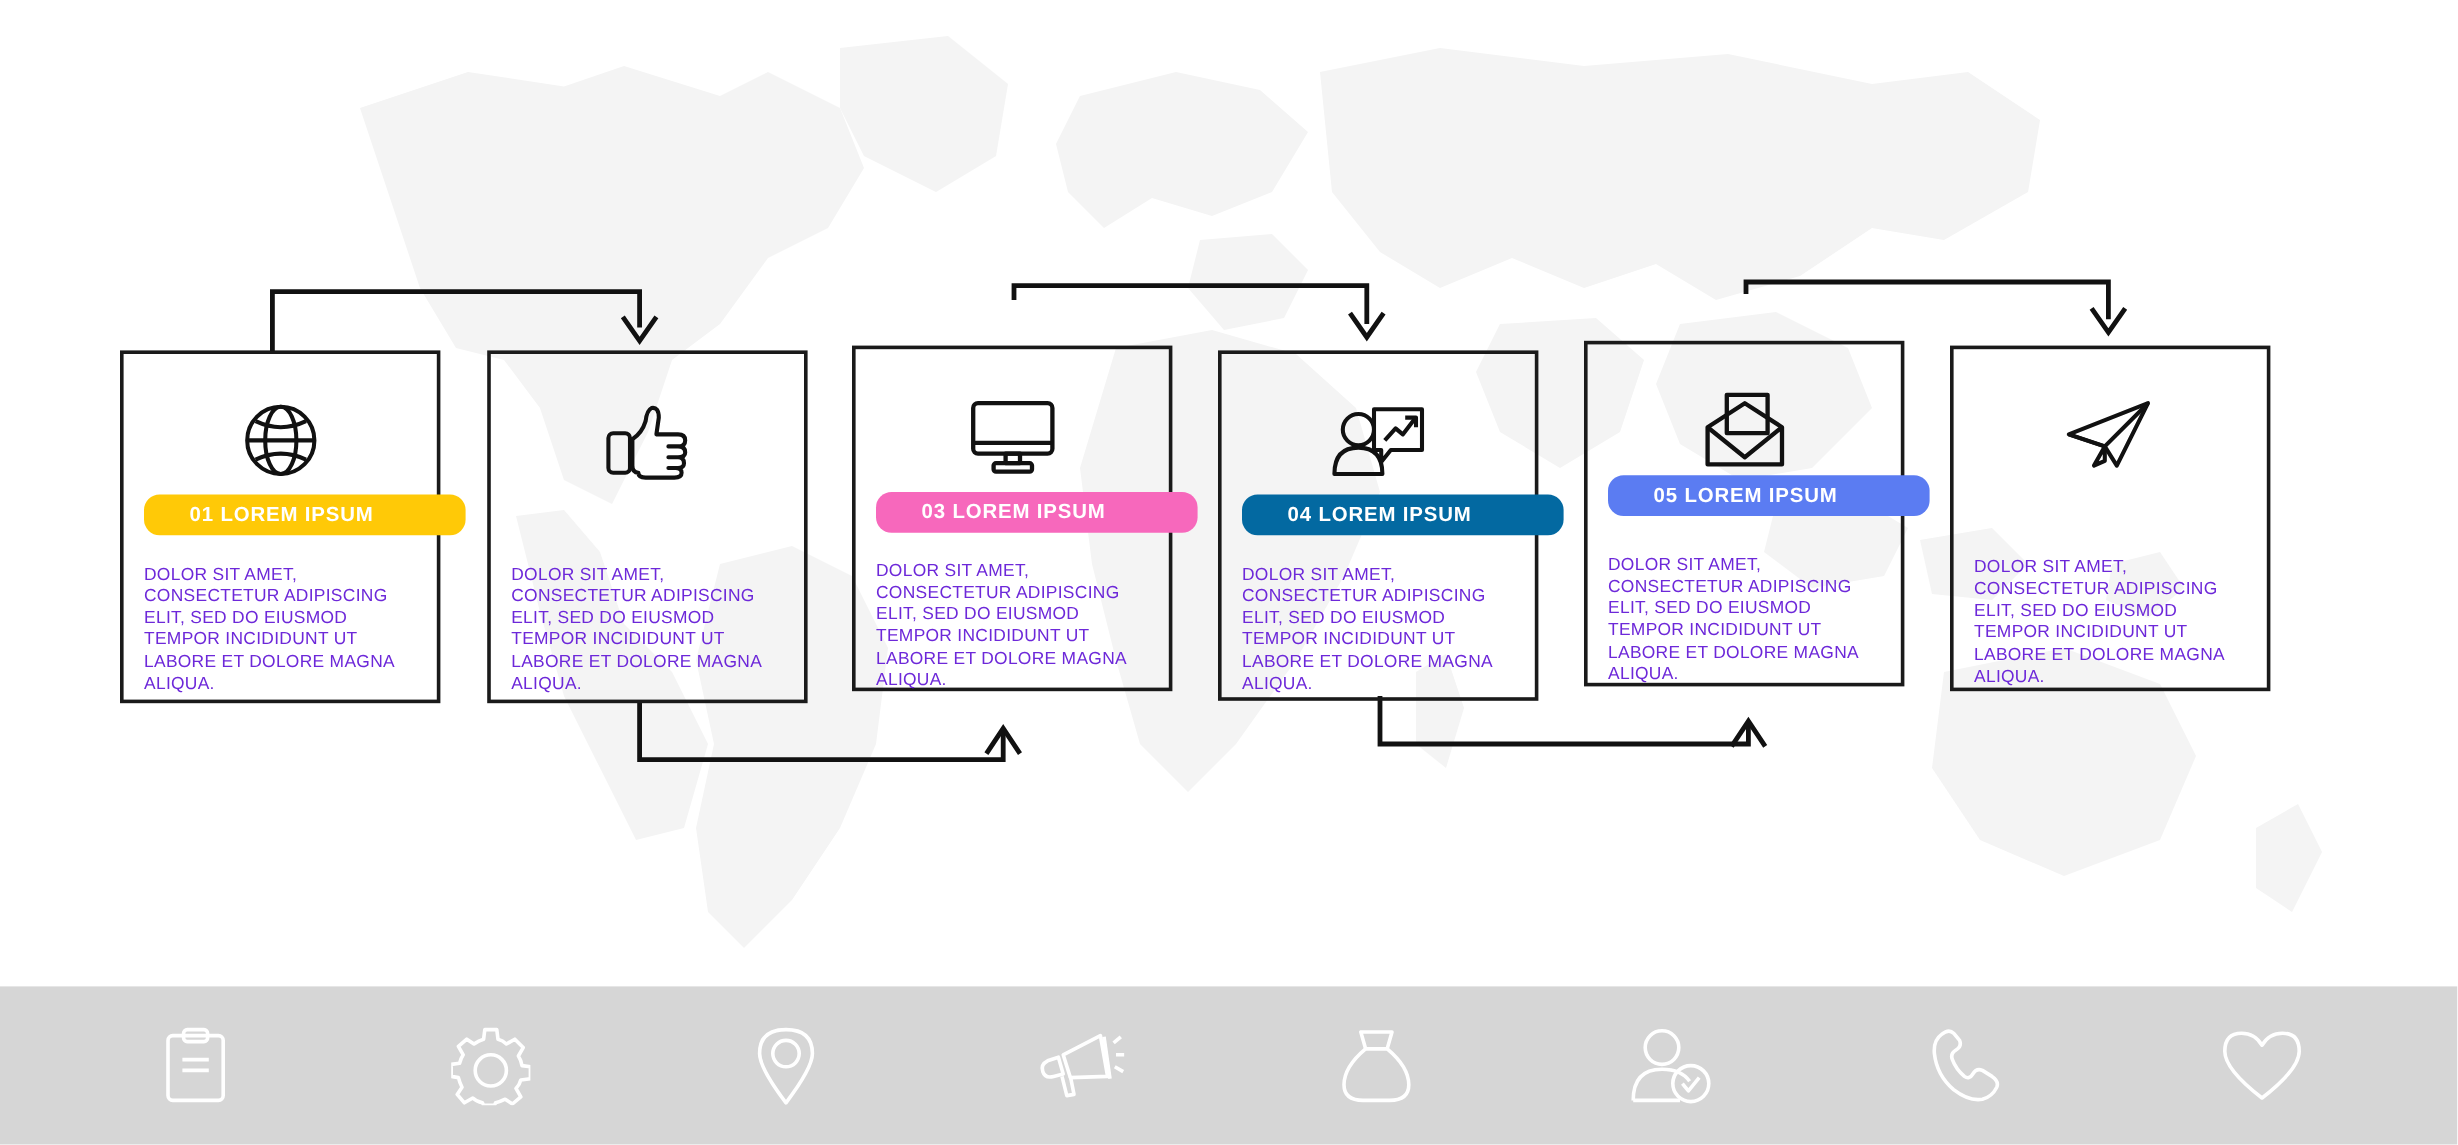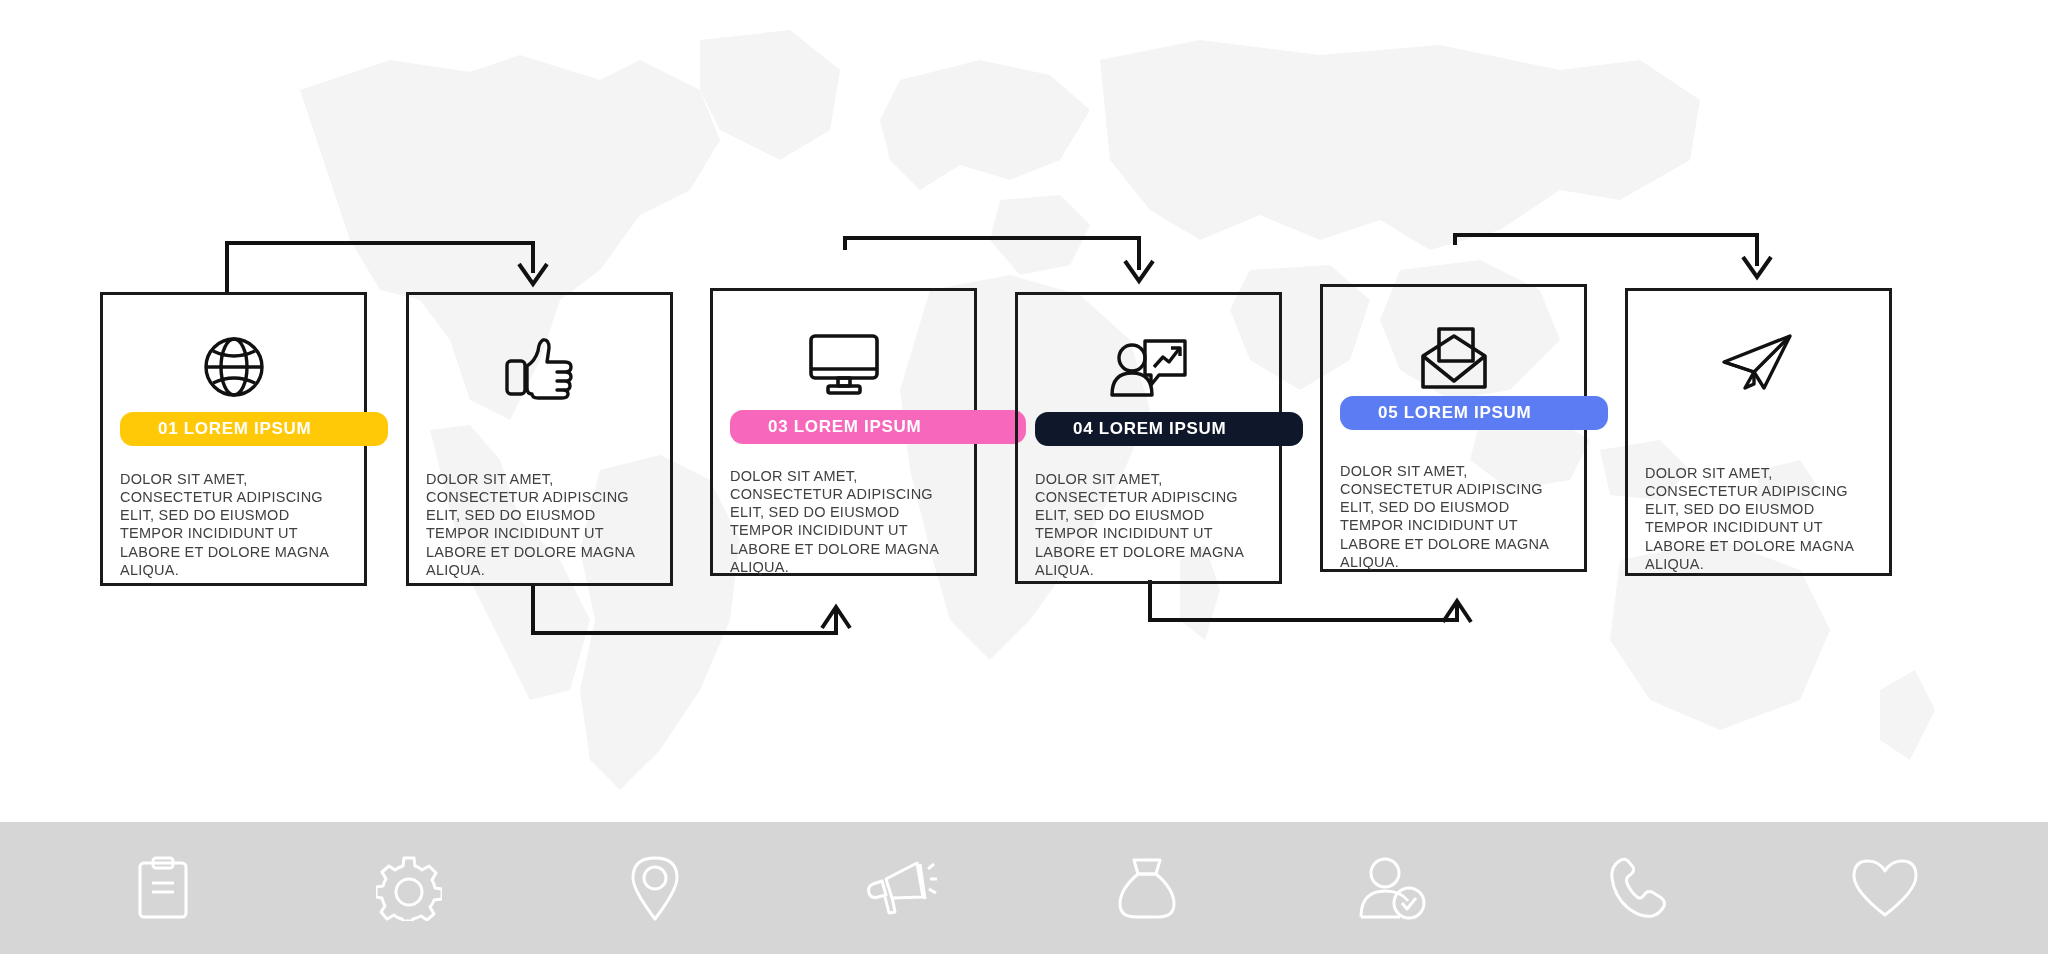--- a/index.html
+++ b/index.html
@@ -58,21 +58,21 @@
     font-family: "Liberation Sans Narrow", "Liberation Sans", sans-serif;
     font-weight: bold;
     font-size: 17px;
     letter-spacing: 0.7px;
     white-space: nowrap;
     border-radius: 13px;
   }
 
   .card-body {
     position: absolute;
-    color: #404040;
+    color: #6d28d9;
     font-family: "Liberation Sans Narrow", "Liberation Sans", sans-serif;
     font-size: 14.5px;
     line-height: 1.25;
     letter-spacing: 0.25px;
     text-transform: uppercase;
     width: 212px;
   }
 
   
   #toolbar {
@@ -177,37 +177,37 @@
   <div class="card" style="left:710px; top:288px; width:267px; height:288px;">
     <div class="card-icon">
       <svg width="78" height="70" viewBox="0 0 78 70" fill="none" stroke="#111" stroke-width="3.6" stroke-linejoin="round">
         <rect x="6" y="8" width="66" height="42" rx="4"></rect>
         <line x1="6" y1="41" x2="72" y2="41"></line>
         <rect x="33" y="50" width="12" height="8"></rect>
         <rect x="23" y="58" width="32" height="7" rx="2"></rect>
       </svg>
     </div>
   </div>
-  <div class="label-bar" style="left:730px; top:410px; width:296px; background:#F768BC;">
+  <div class="label-bar" style="left:730px; top:410px; width:268px; background:#F768BC;">
     <span>03 LOREM IPSUM</span>
   </div>
   <div class="card-body" style="left:730px; top:467px;">DOLOR SIT AMET, CONSECTETUR ADIPISCING ELIT, SED DO EIUSMOD TEMPOR INCIDIDUNT UT LABORE ET DOLORE MAGNA ALIQUA.</div>
 
   <div class="card" style="left:1015px; top:292px; width:267px; height:292px;">
     <div class="card-icon">
       <svg width="84" height="72" viewBox="0 0 84 72" fill="none" stroke="#111" stroke-width="3.4" stroke-linejoin="round">
         <circle cx="25" cy="27" r="13"></circle>
         <path d="M5 64 Q5 42 25 42 Q45 42 45 64 Z"></path>
         <path d="M38 10 L78 10 L78 44 L52 44 L44 54 L44 44 L38 44 Z"></path>
         <polyline points="47,36 56,26 62,31 72,18"></polyline>
         <polyline points="64,17 73,17 73,25"></polyline>
       </svg>
     </div>
   </div>
-  <div class="label-bar" style="left:1035px; top:412px; width:268px; background:#0f172a;">
+  <div class="label-bar" style="left:1035px; top:412px; width:268px; background:#0369a1;">
     <span>04 LOREM IPSUM</span>
   </div>
   <div class="card-body" style="left:1035px; top:470px;">DOLOR SIT AMET, CONSECTETUR ADIPISCING ELIT, SED DO EIUSMOD TEMPOR INCIDIDUNT UT LABORE ET DOLORE MAGNA ALIQUA.</div>
 
   <div class="card" style="left:1320px; top:284px; width:267px; height:288px;">
     <div class="card-icon">
       <svg width="78" height="72" viewBox="0 0 78 72" fill="none" stroke="#111" stroke-width="3.6" stroke-linejoin="round">
         <rect x="24" y="6" width="34" height="32"></rect>
         <path d="M8 33 L39 13 L70 33 L70 64 L8 64 Z"></path>
         <polyline points="8,33 39,58 70,33"></polyline>

